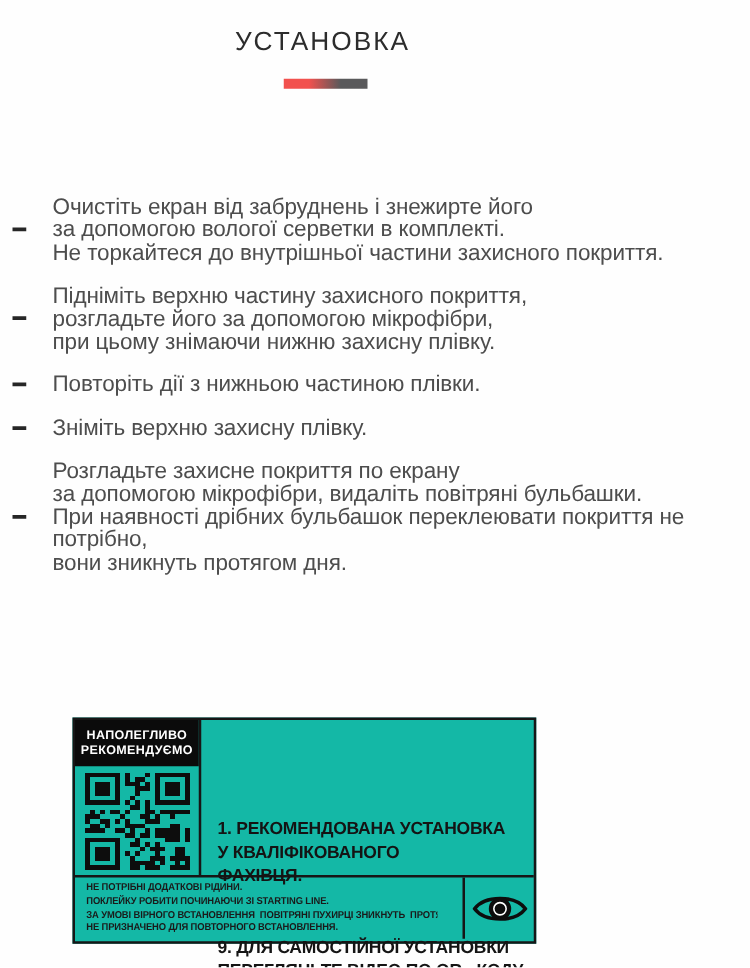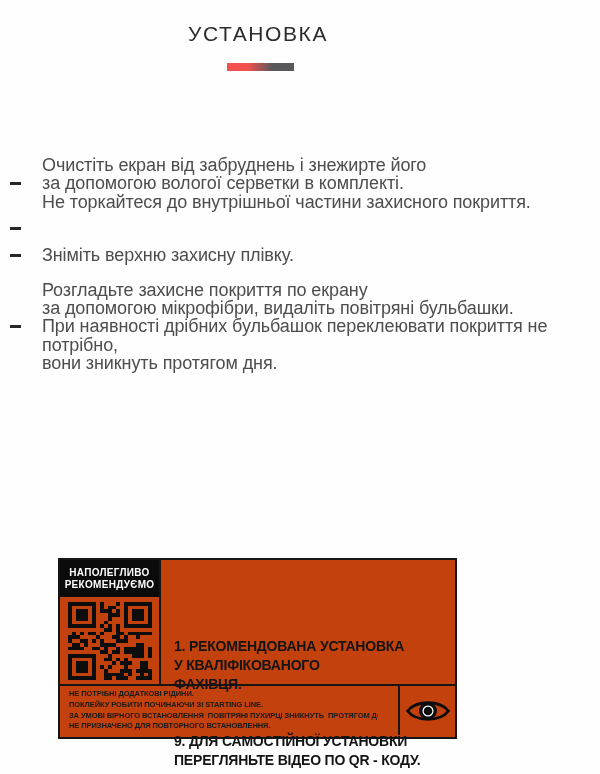--- a/index.html
+++ b/index.html
@@ -20,22 +20,22 @@
   
   .steps{position:absolute;top:156px;left:10px;width:566px;margin:0;padding:0;list-style:none;}
   .step{display:flex;align-items:center;margin:0 0 16px 0;}
   .step-dash{flex:0 0 auto;width:11px;height:3px;background:#262626;margin-right:21px;}
   .step-text{
     margin:0;font-size:18px;line-height:18.4px;color:#4d4d4d;
     white-space:pre-line;letter-spacing:-0.1px;
   }
   
   .rec-box{
-    position:absolute;left:58px;top:558px;width:399px;height:181px;
-    border:2px solid #161616;box-sizing:border-box;background:#c2410c;
+    position:absolute;left:58px;top:574px;width:371px;height:181px;
+    border:2px solid #161616;box-sizing:border-box;background:#14b8a6;
   }
   .rec-top{display:flex;height:126px;border-bottom:2px solid #161616;box-sizing:border-box;}
   .rec-left{width:101px;flex:0 0 auto;border-right:2px solid #161616;display:flex;flex-direction:column;box-sizing:border-box;}
   .rec-left-header{
     background:#0b0b0b;color:#ffffff;text-align:center;
     font-size:10px;font-weight:700;line-height:12px;letter-spacing:0.3px;
     padding:7px 1px 6px 1px;white-space:pre-line;
   }
   .qr-wrap{flex:1;display:flex;align-items:center;justify-content:center;}
   .qr-wrap svg{display:block;}
@@ -69,20 +69,27 @@
 
   <ul class="steps">
     <li class="step">
       <span class="step-dash"></span>
       <p class="step-text">Очистіть екран від забруднень і знежирте його
 за допомогою вологої серветки в комплекті.
 Не торкайтеся до внутрішньої частини захисного покриття.</p>
     </li>
     <li class="step">
       <span class="step-dash"></span>
+      <p class="step-text">Підніміть верхню частину захисного покриття,
+розгладьте його за допомогою мікрофібри,
+при цьому знімаючи нижню захисну плівку.</p>
+    </li>
+    <li class="step">
+      <span class="step-dash"></span>
+      <p class="step-text">Повторіть дії з нижньою частиною плівки.</p>
     </li>
     <li class="step">
       <span class="step-dash"></span>
       <p class="step-text">Зніміть верхню захисну плівку.</p>
     </li>
     <li class="step">
       <span class="step-dash"></span>
       <p class="step-text">Розгладьте захисне покриття по екрану
 за допомогою мікрофібри, видаліть повітряні бульбашки.
 При наявності дрібних бульбашок переклеювати покриття не потрібно,

